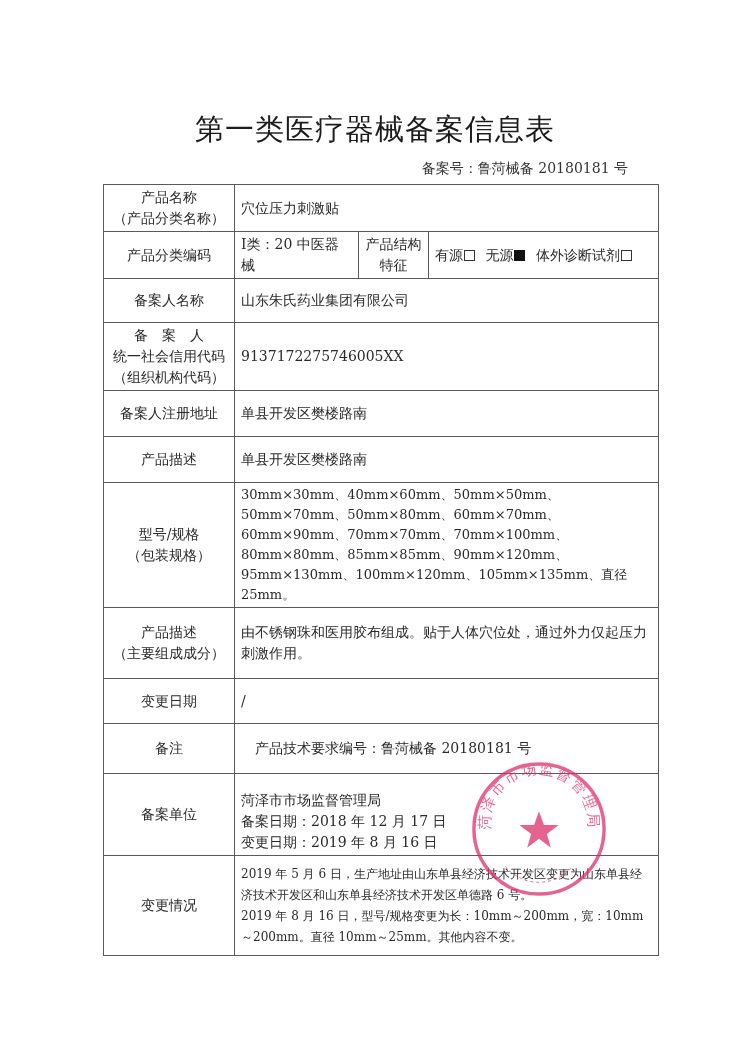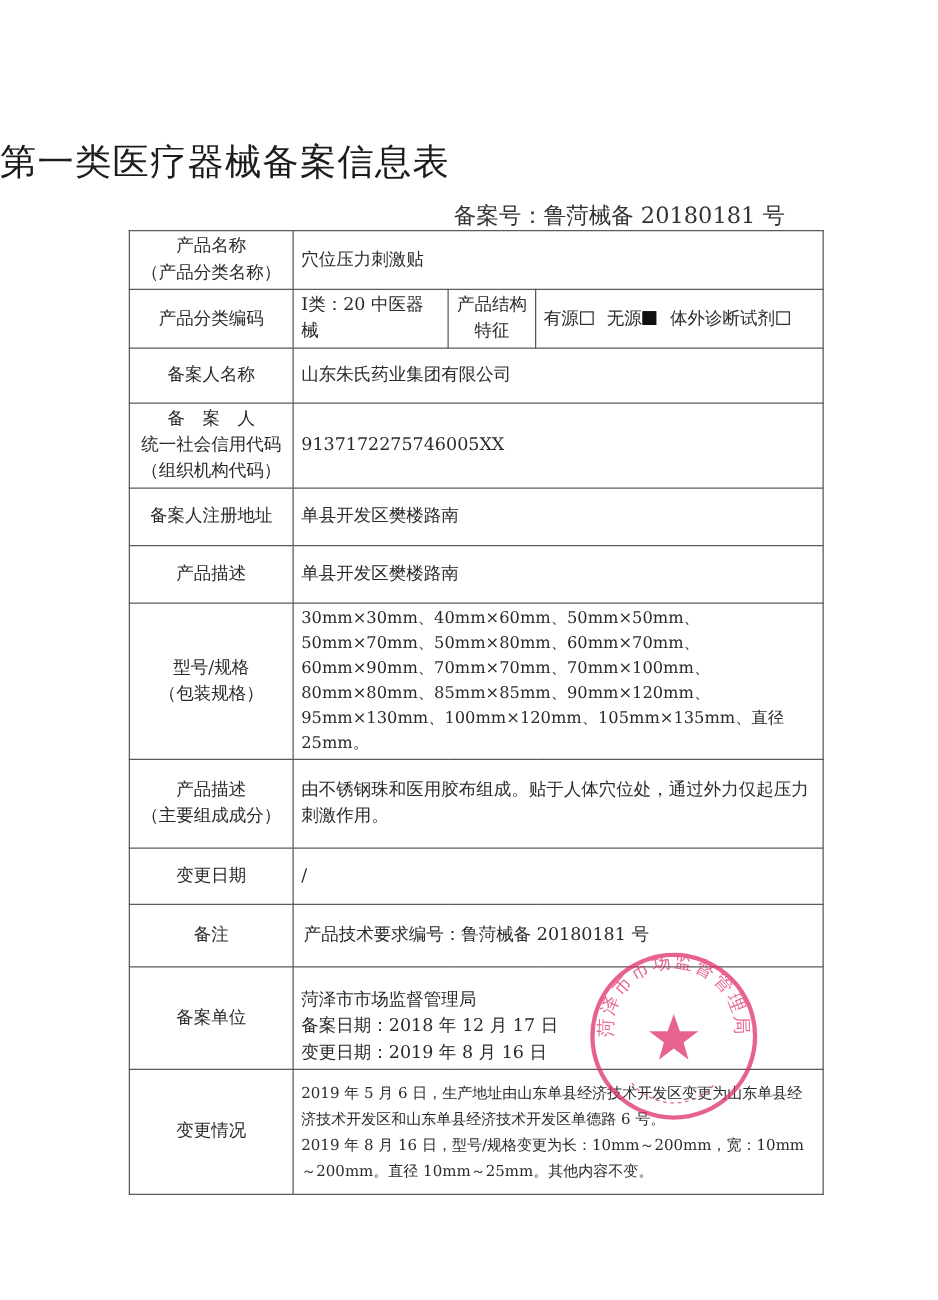--- a/index.html
+++ b/index.html
@@ -13,32 +13,33 @@
       position: relative;
       overflow: hidden;
       font-family: "DejaVu Serif", "Liberation Serif", serif;
       color: #2a2a2a;
     }
     .page-title {
       position: absolute;
       left: 0;
       width: 750px;
       top: 110px;
+      text-align: center;
       font-family: "DejaVu Sans", "Liberation Sans", sans-serif;
       font-size: 29px;
       letter-spacing: 1px;
       color: #1c1c1c;
       margin: 0;
       font-weight: normal;
     }
     .record-no {
       position: absolute;
       right: 122px;
       top: 160px;
-      font-size: 18px;
+      font-size: 14px;
       color: #333;
     }
     table.info {
       position: absolute;
       left: 103px;
       top: 184px;
       width: 555px;
       border-collapse: collapse;
       table-layout: fixed;
       font-size: 14px;
@@ -173,21 +174,21 @@
     </tr>
 
 
     <tr style="height:45px">
       <td class="label">变更日期</td>
       <td class="value" colspan="3">/</td>
     </tr>
 
     <tr style="height:50px">
       <td class="label">备注</td>
-      <td class="value" colspan="3" style="padding-left:8px">产品技术要求编号：鲁菏械备 20180181 号</td>
+      <td class="value" colspan="3" style="padding-left:20px">产品技术要求编号：鲁菏械备 20180181 号</td>
     </tr>
 
     <tr style="height:70px">
       <td class="label">备案单位</td>
       <td class="value unit-block" colspan="3">
         <div style="padding-right:8px; margin-top:14px">菏泽市市场监督管理局</div>
         <div>备案日期：2018 年 12 月 17 日</div>
         <div>变更日期：2019 年 8 月 16 日</div>
       </td>
     </tr>

